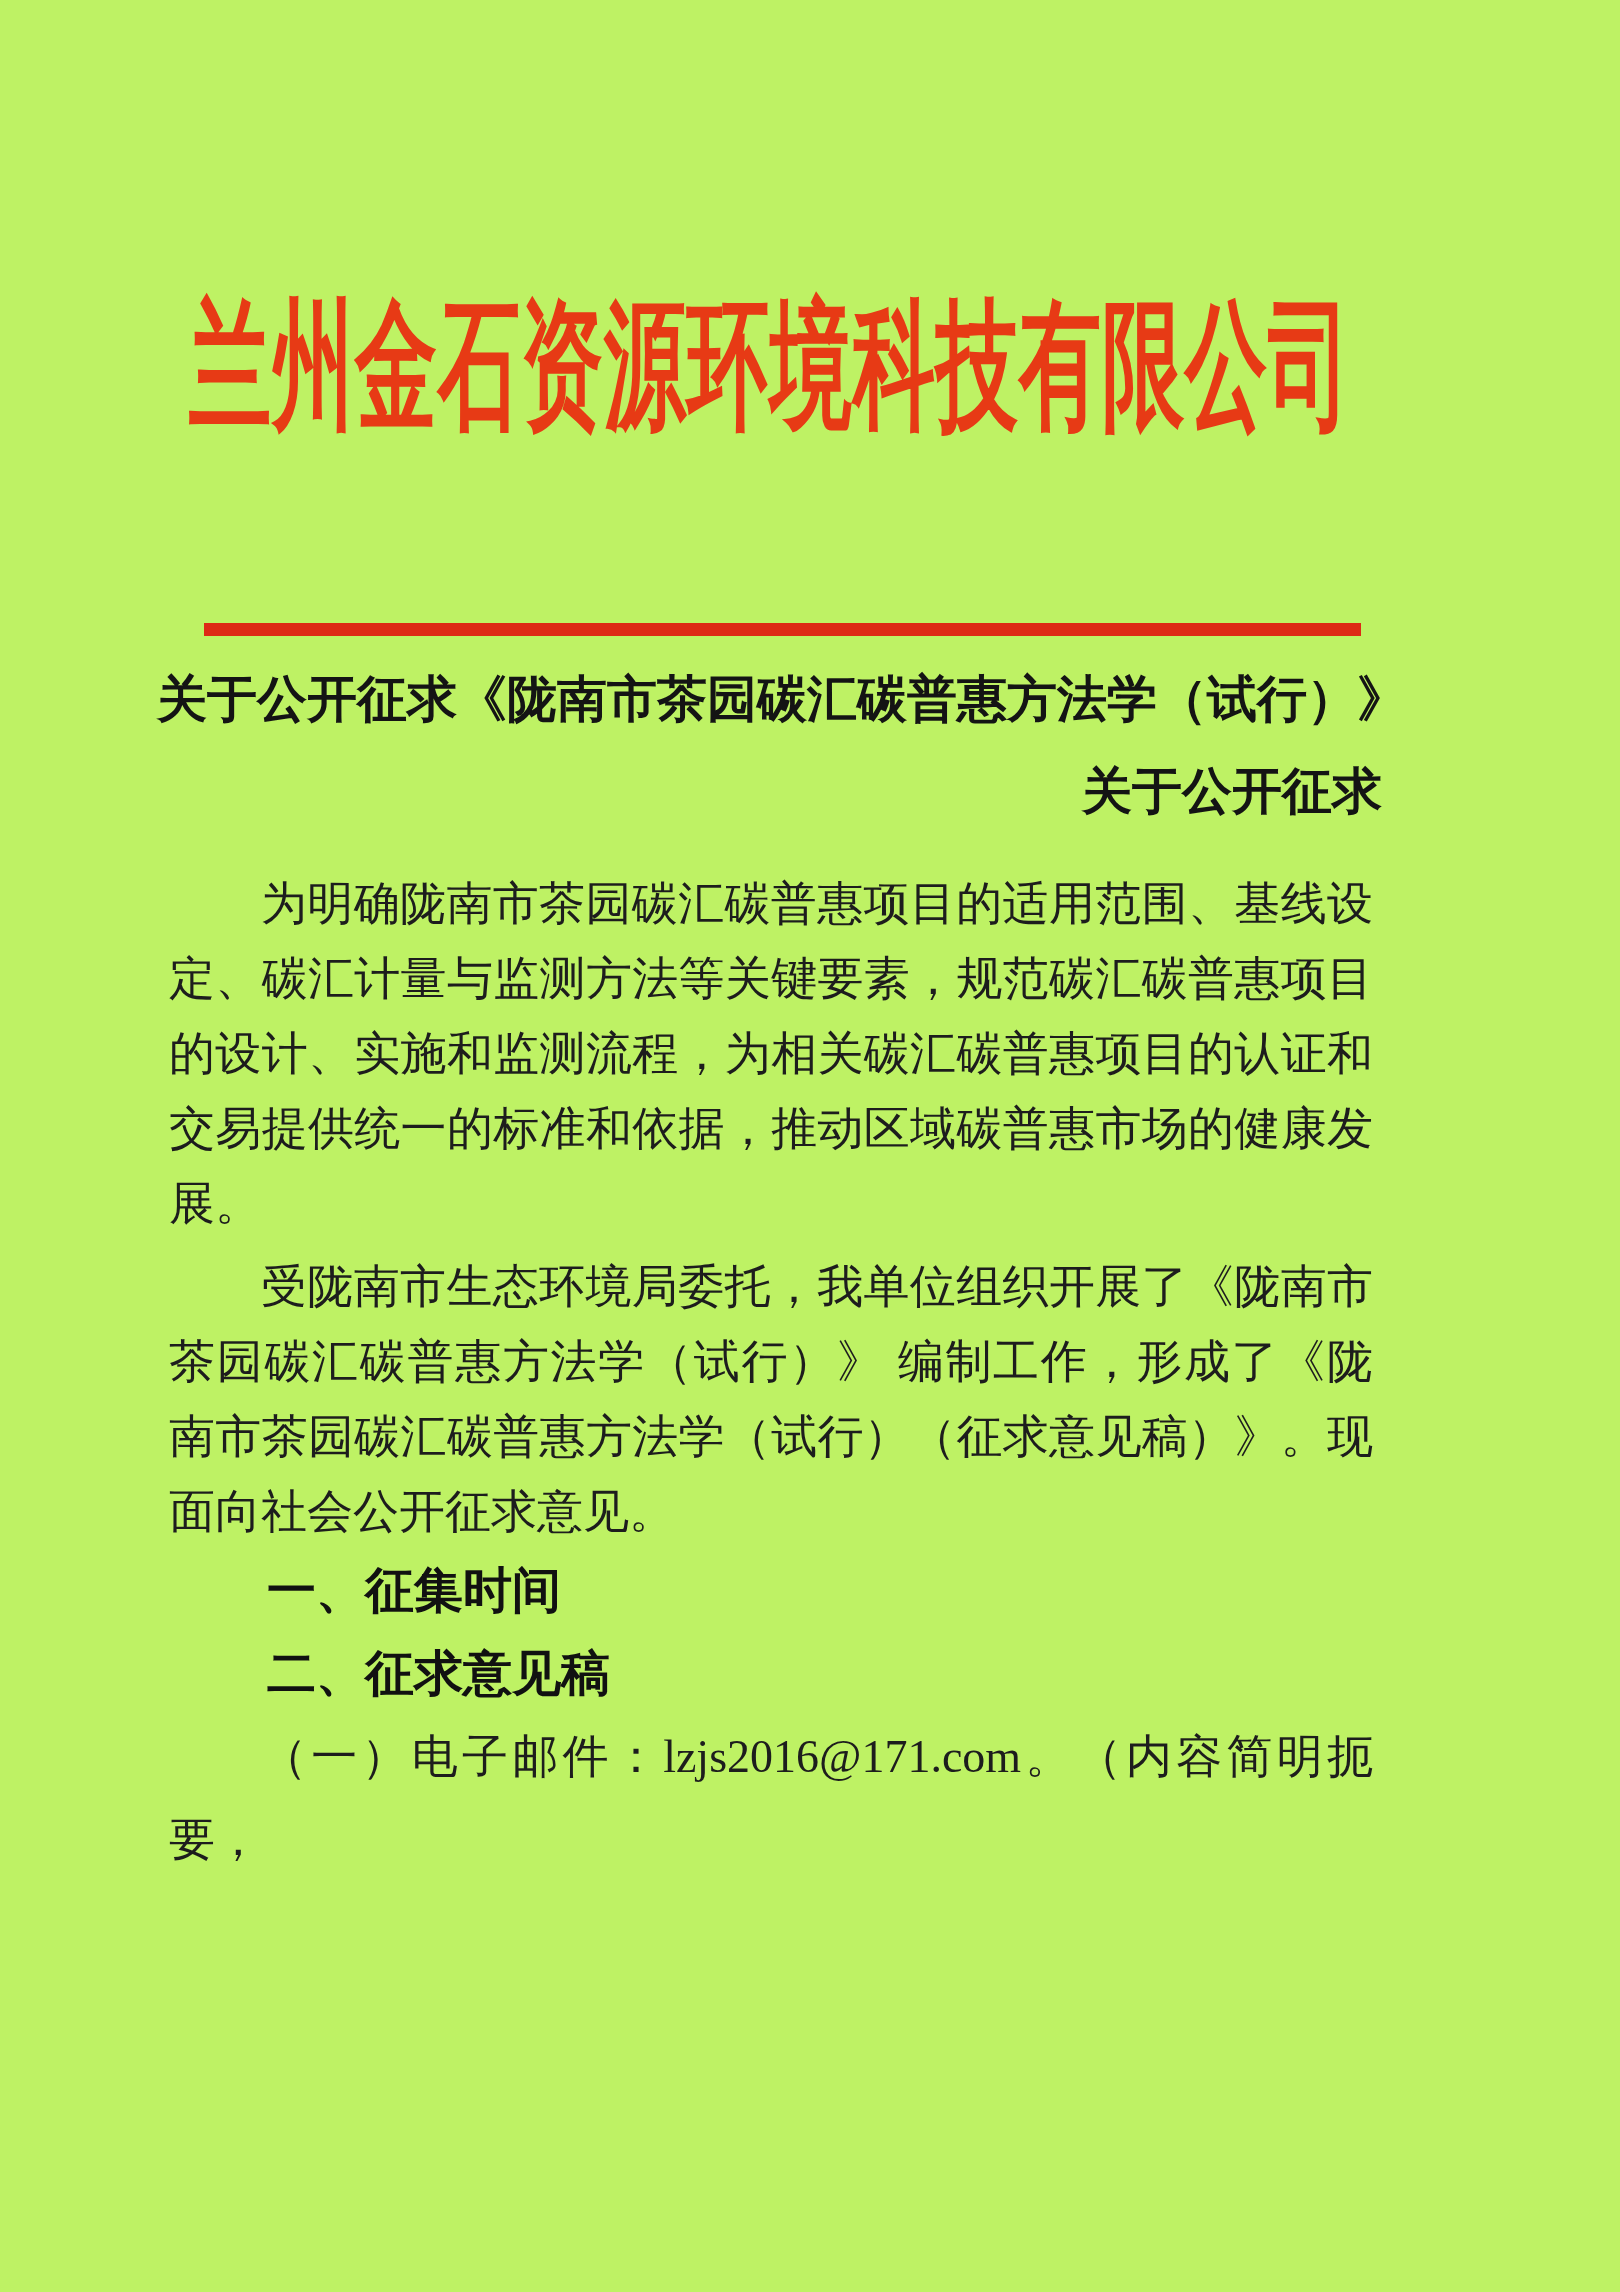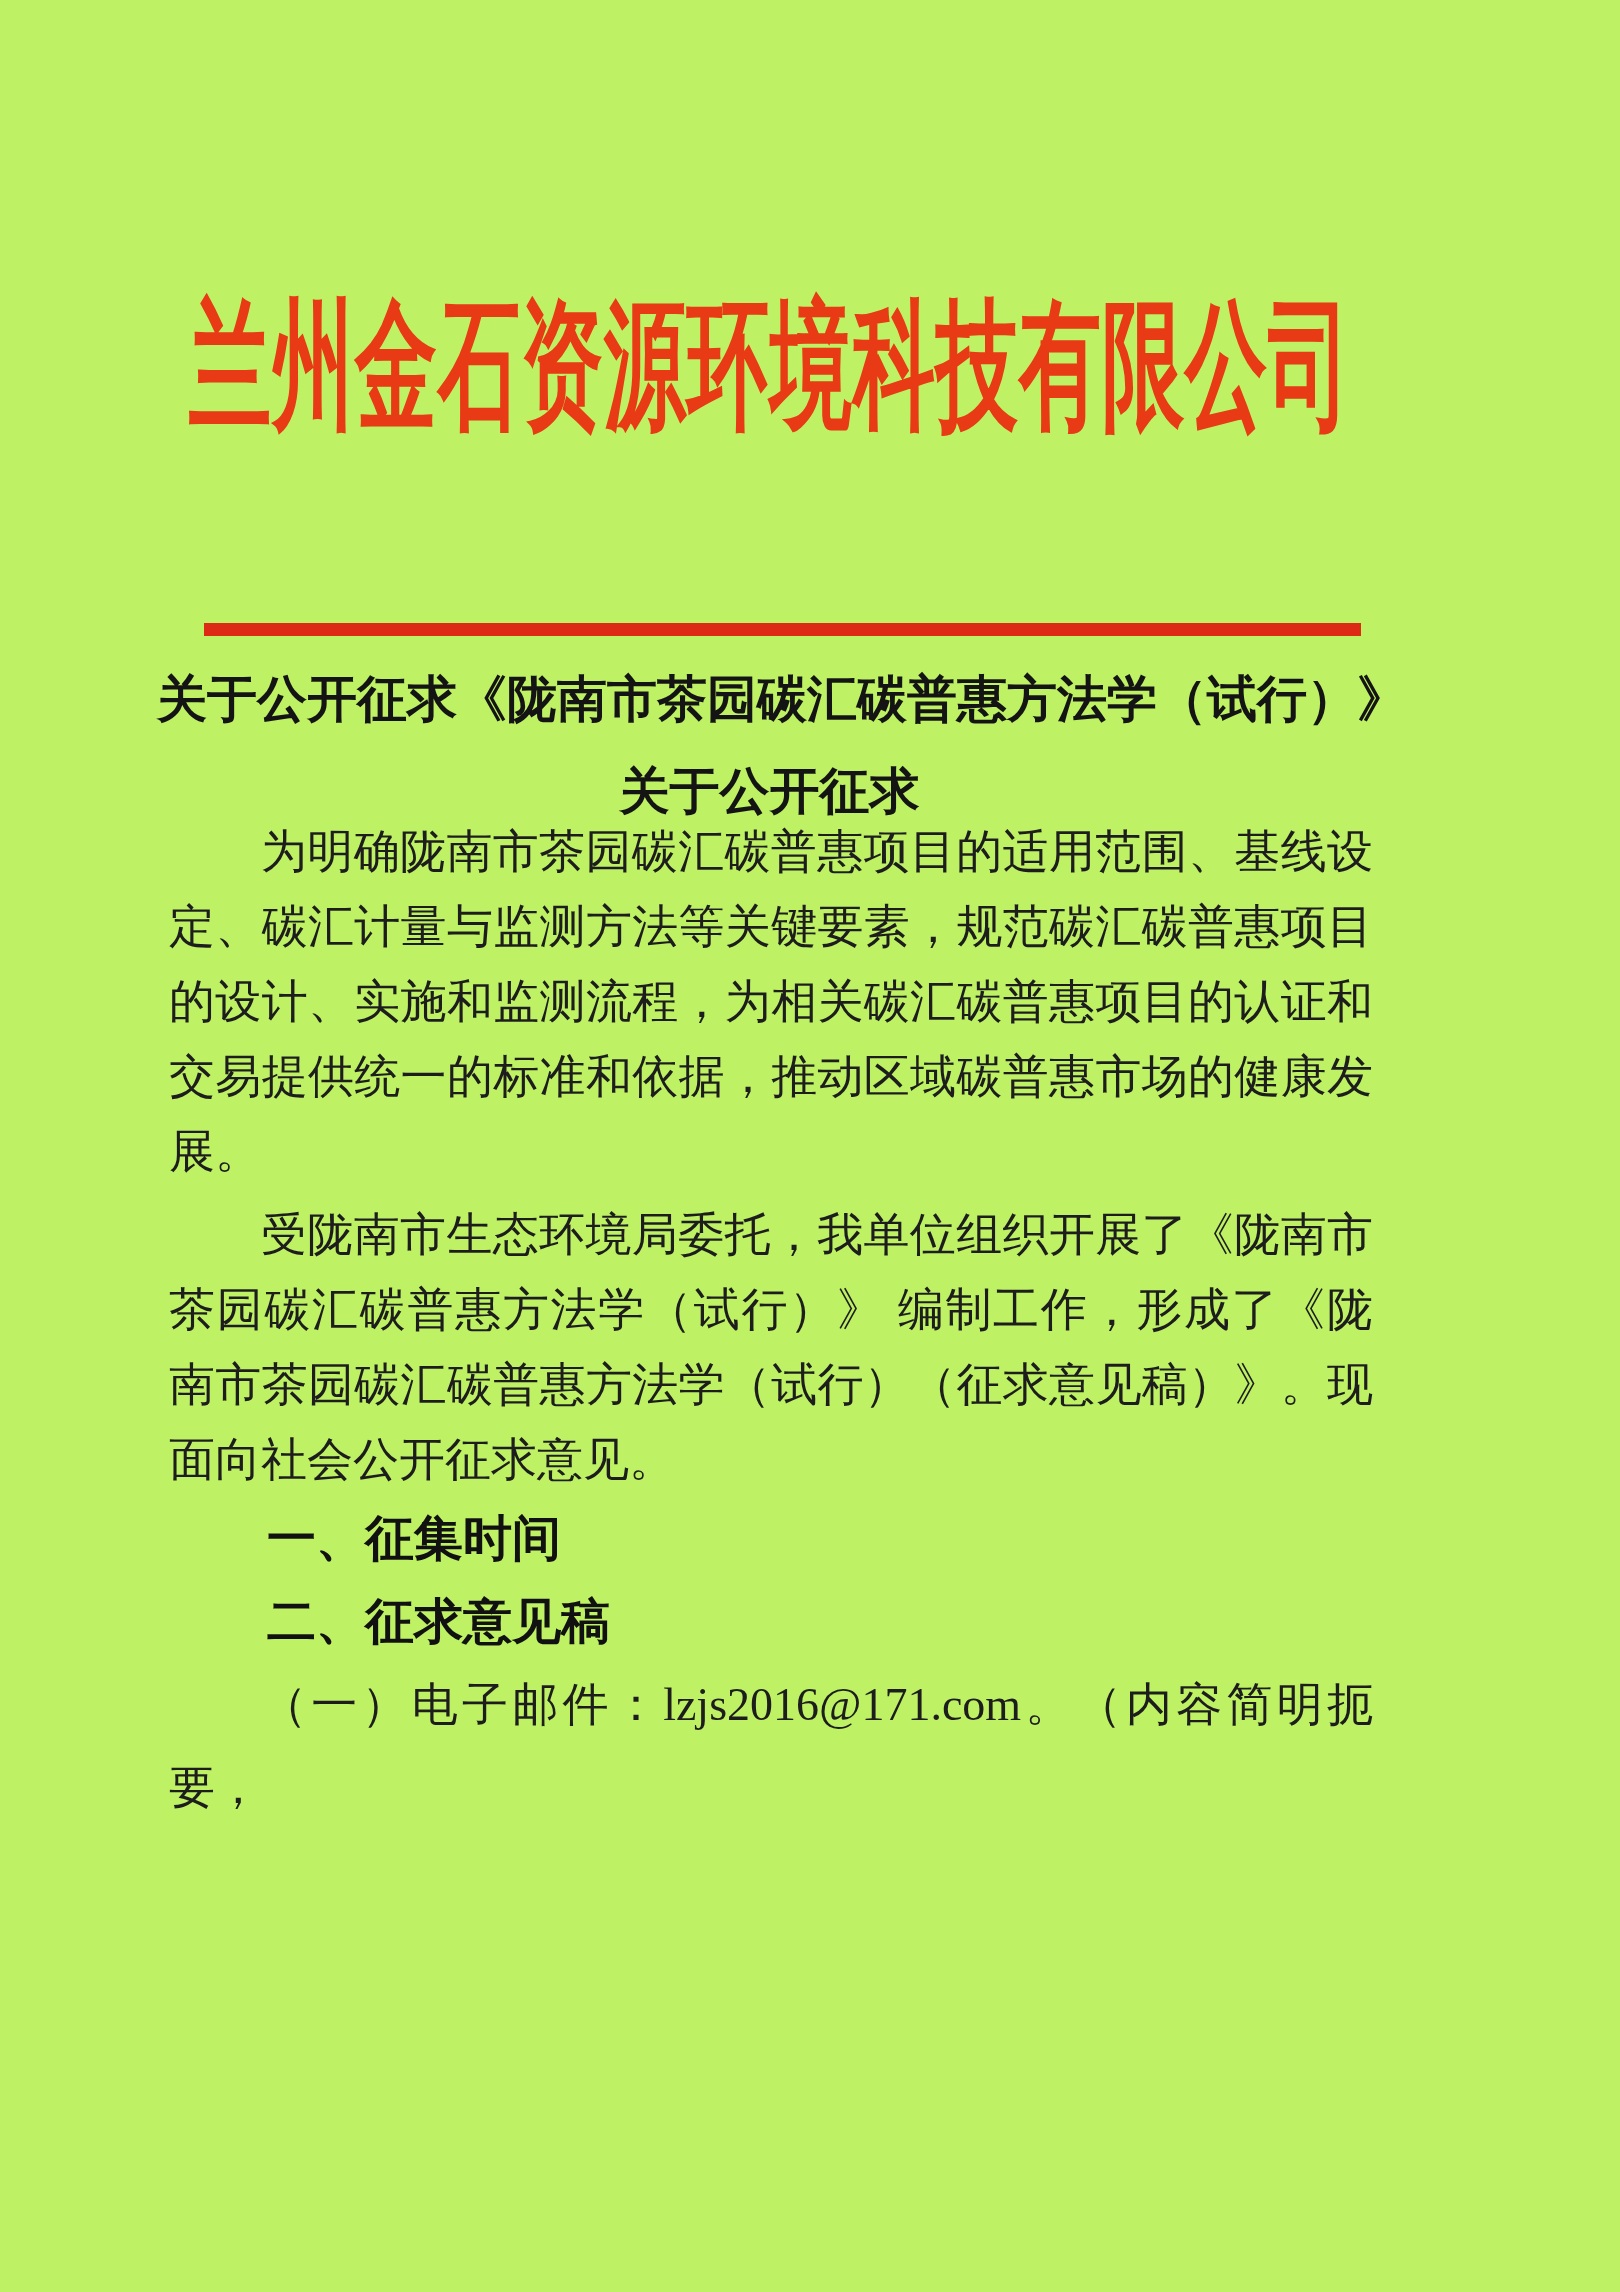--- a/index.html
+++ b/index.html
@@ -40,33 +40,33 @@
     width: 1157px;
     height: 12.7px;
     background: #dd2a15;
   }
   
   .title-block {
     position: absolute;
     top: 653px;
     left: 157px;
     width: 1225px;
-    text-align: center;
+    text-align: right;
     font-family: "Liberation Serif", "DejaVu Serif", serif;
     font-weight: bold;
     font-size: 50px;
     line-height: 92px;
     color: #141414;
     letter-spacing: 0;
   }
   .title-line { white-space: nowrap; }
   
   .body-block {
     position: absolute;
-    top: 814px;
+    top: 866px;
     left: 169px;
     width: 1204px;
     font-size: 46px;
     line-height: 75px;
     color: #1d1d1d;
     text-align: justify;
     text-justify: inter-ideograph;
   }
   .body-block p {
     margin: 0;

